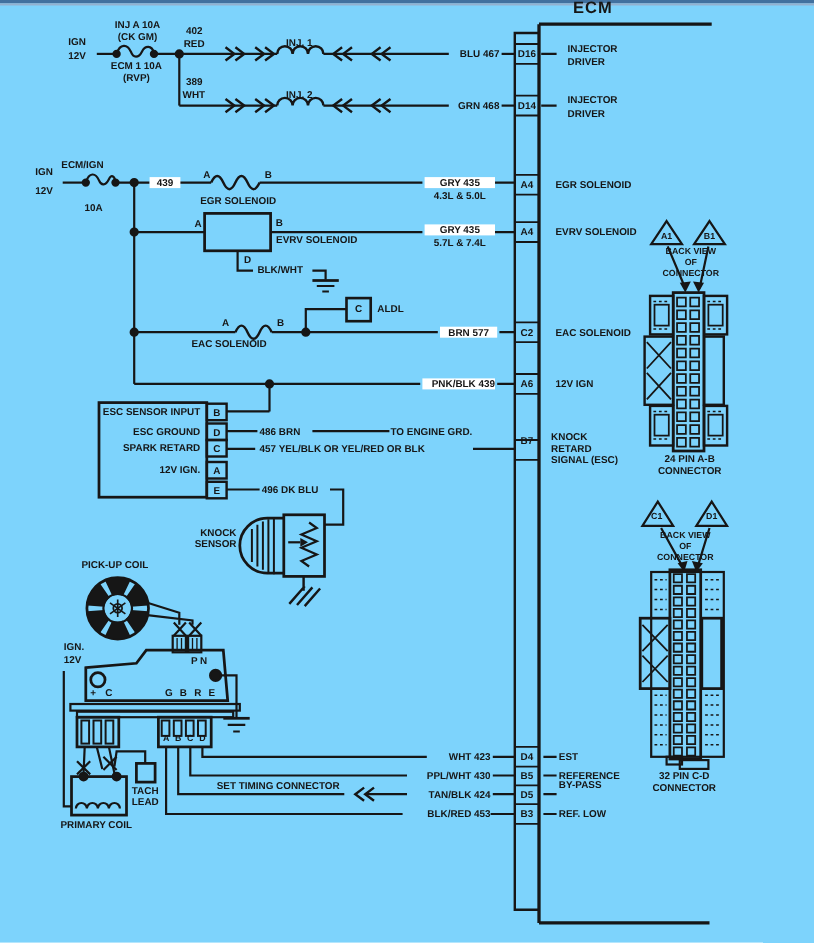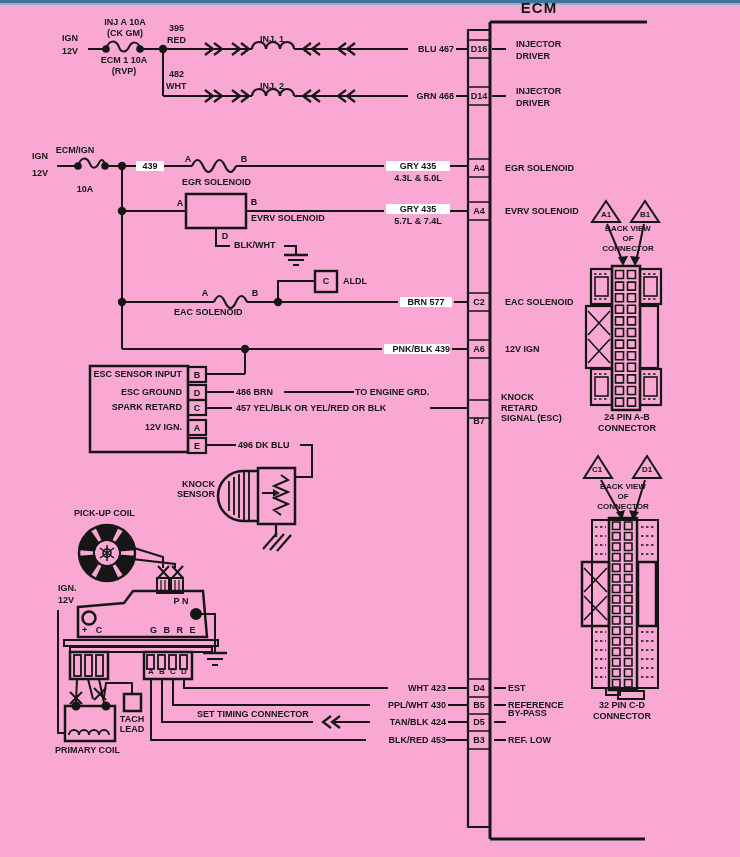--- a/index.html
+++ b/index.html
@@ -1,16 +1,16 @@
 <!DOCTYPE html>
 <html><head>
 <meta charset="utf-8">
 <style>
   html,body{margin:0;padding:0;background:#fff}
-  #page{position:relative;width:740px;height:857px;background:#f9a8d4;font-family:"Liberation Sans",sans-serif;overflow:hidden}
+  #page{position:relative;width:740px;height:857px;background:#7dd3fc;font-family:"Liberation Sans",sans-serif;overflow:hidden}
   .bar1{position:absolute;left:0;top:0;width:740px;height:3px;background:#41719f}
   .bar2{position:absolute;left:0;top:3px;width:740px;height:2px;background:#93b1cf}
   .lb{position:absolute;font-weight:bold;font-size:9px;line-height:10px;color:#161616;white-space:nowrap;z-index:3}
   .wr{white-space:normal}
   .ctr{text-align:center}
   .rt{text-align:right}
   .sm{font-size:8px;line-height:9px}
   .ecmT{font-size:15px;letter-spacing:1px}
   svg{position:absolute;left:0;top:0;z-index:1}
 </style>
@@ -211,23 +211,23 @@
 
   <div class="lb ecmT ctr" style="left:490px;top:3px;width:98px">ECM</div>
 
   <div class="lb" style="left:62px;top:33px">IGN</div>
   <div class="lb" style="left:62px;top:46px">12V</div>
   <div class="lb ctr" style="left:96px;top:17px;width:58px">INJ A 10A</div>
   <div class="lb ctr" style="left:96px;top:28px;width:58px">(CK GM)</div>
   <div class="lb ctr" style="left:93px;top:55px;width:62px">ECM 1 10A</div>
   <div class="lb ctr" style="left:93px;top:66px;width:62px">(RVP)</div>
 
-  <div class="lb" style="left:169px;top:23px">395</div>
+  <div class="lb" style="left:169px;top:23px">402</div>
   <div class="lb" style="left:167px;top:35px">RED</div>
-  <div class="lb" style="left:169px;top:69px">482</div>
+  <div class="lb" style="left:169px;top:69px">389</div>
   <div class="lb" style="left:166px;top:81px">WHT</div>
   <div class="lb ctr" style="left:246px;top:34px;width:52px">INJ. 1</div>
   <div class="lb ctr" style="left:246px;top:81px;width:52px">INJ. 2</div>
   <div class="lb rt" style="left:398px;top:44px;width:56px">BLU 467</div>
   <div class="lb rt" style="left:398px;top:91px;width:56px">GRN 468</div>
 
   <div class="lb" style="left:32px;top:151px">IGN</div>
   <div class="lb" style="left:32px;top:168px">12V</div>
   <div class="lb ctr" style="left:48px;top:145px;width:54px">ECM/IGN</div>
   <div class="lb ctr" style="left:64px;top:184px;width:42px">10A</div>
@@ -289,21 +289,21 @@
   <div class="lb rt" style="left:374px;top:700px;width:72px">PPL/WHT 430</div>
   <div class="lb rt" style="left:374px;top:717px;width:72px">TAN/BLK 424</div>
   <div class="lb rt" style="left:370px;top:735px;width:76px">BLK/RED 453</div>
 
   <div class="lb ctr" style="left:466px;top:44px;width:26px">D16</div>
   <div class="lb ctr" style="left:466px;top:91px;width:26px">D14</div>
   <div class="lb ctr" style="left:466px;top:163px;width:26px">A4</div>
   <div class="lb ctr" style="left:466px;top:206px;width:26px">A4</div>
   <div class="lb ctr" style="left:466px;top:297px;width:26px">C2</div>
   <div class="lb ctr" style="left:466px;top:344px;width:26px">A6</div>
-  <div class="lb ctr" style="left:466px;top:416px;width:26px">B7</div>
+  <div class="lb ctr" style="left:466px;top:396px;width:26px">B7</div>
   <div class="lb ctr" style="left:466px;top:683px;width:26px">D4</div>
   <div class="lb ctr" style="left:466px;top:700px;width:26px">B5</div>
   <div class="lb ctr" style="left:466px;top:717px;width:26px">D5</div>
   <div class="lb ctr" style="left:466px;top:735px;width:26px">B3</div>
 
   <div class="lb wr" style="left:516px;top:39px;width:64px;line-height:11.5px">INJECTOR DRIVER</div>
   <div class="lb wr" style="left:516px;top:86px;width:64px;line-height:11.5px">INJECTOR DRIVER</div>
   <div class="lb" style="left:505px;top:163px">EGR SOLENOID</div>
   <div class="lb" style="left:505px;top:206px">EVRV SOLENOID</div>
   <div class="lb" style="left:505px;top:297px">EAC SOLENOID</div>

